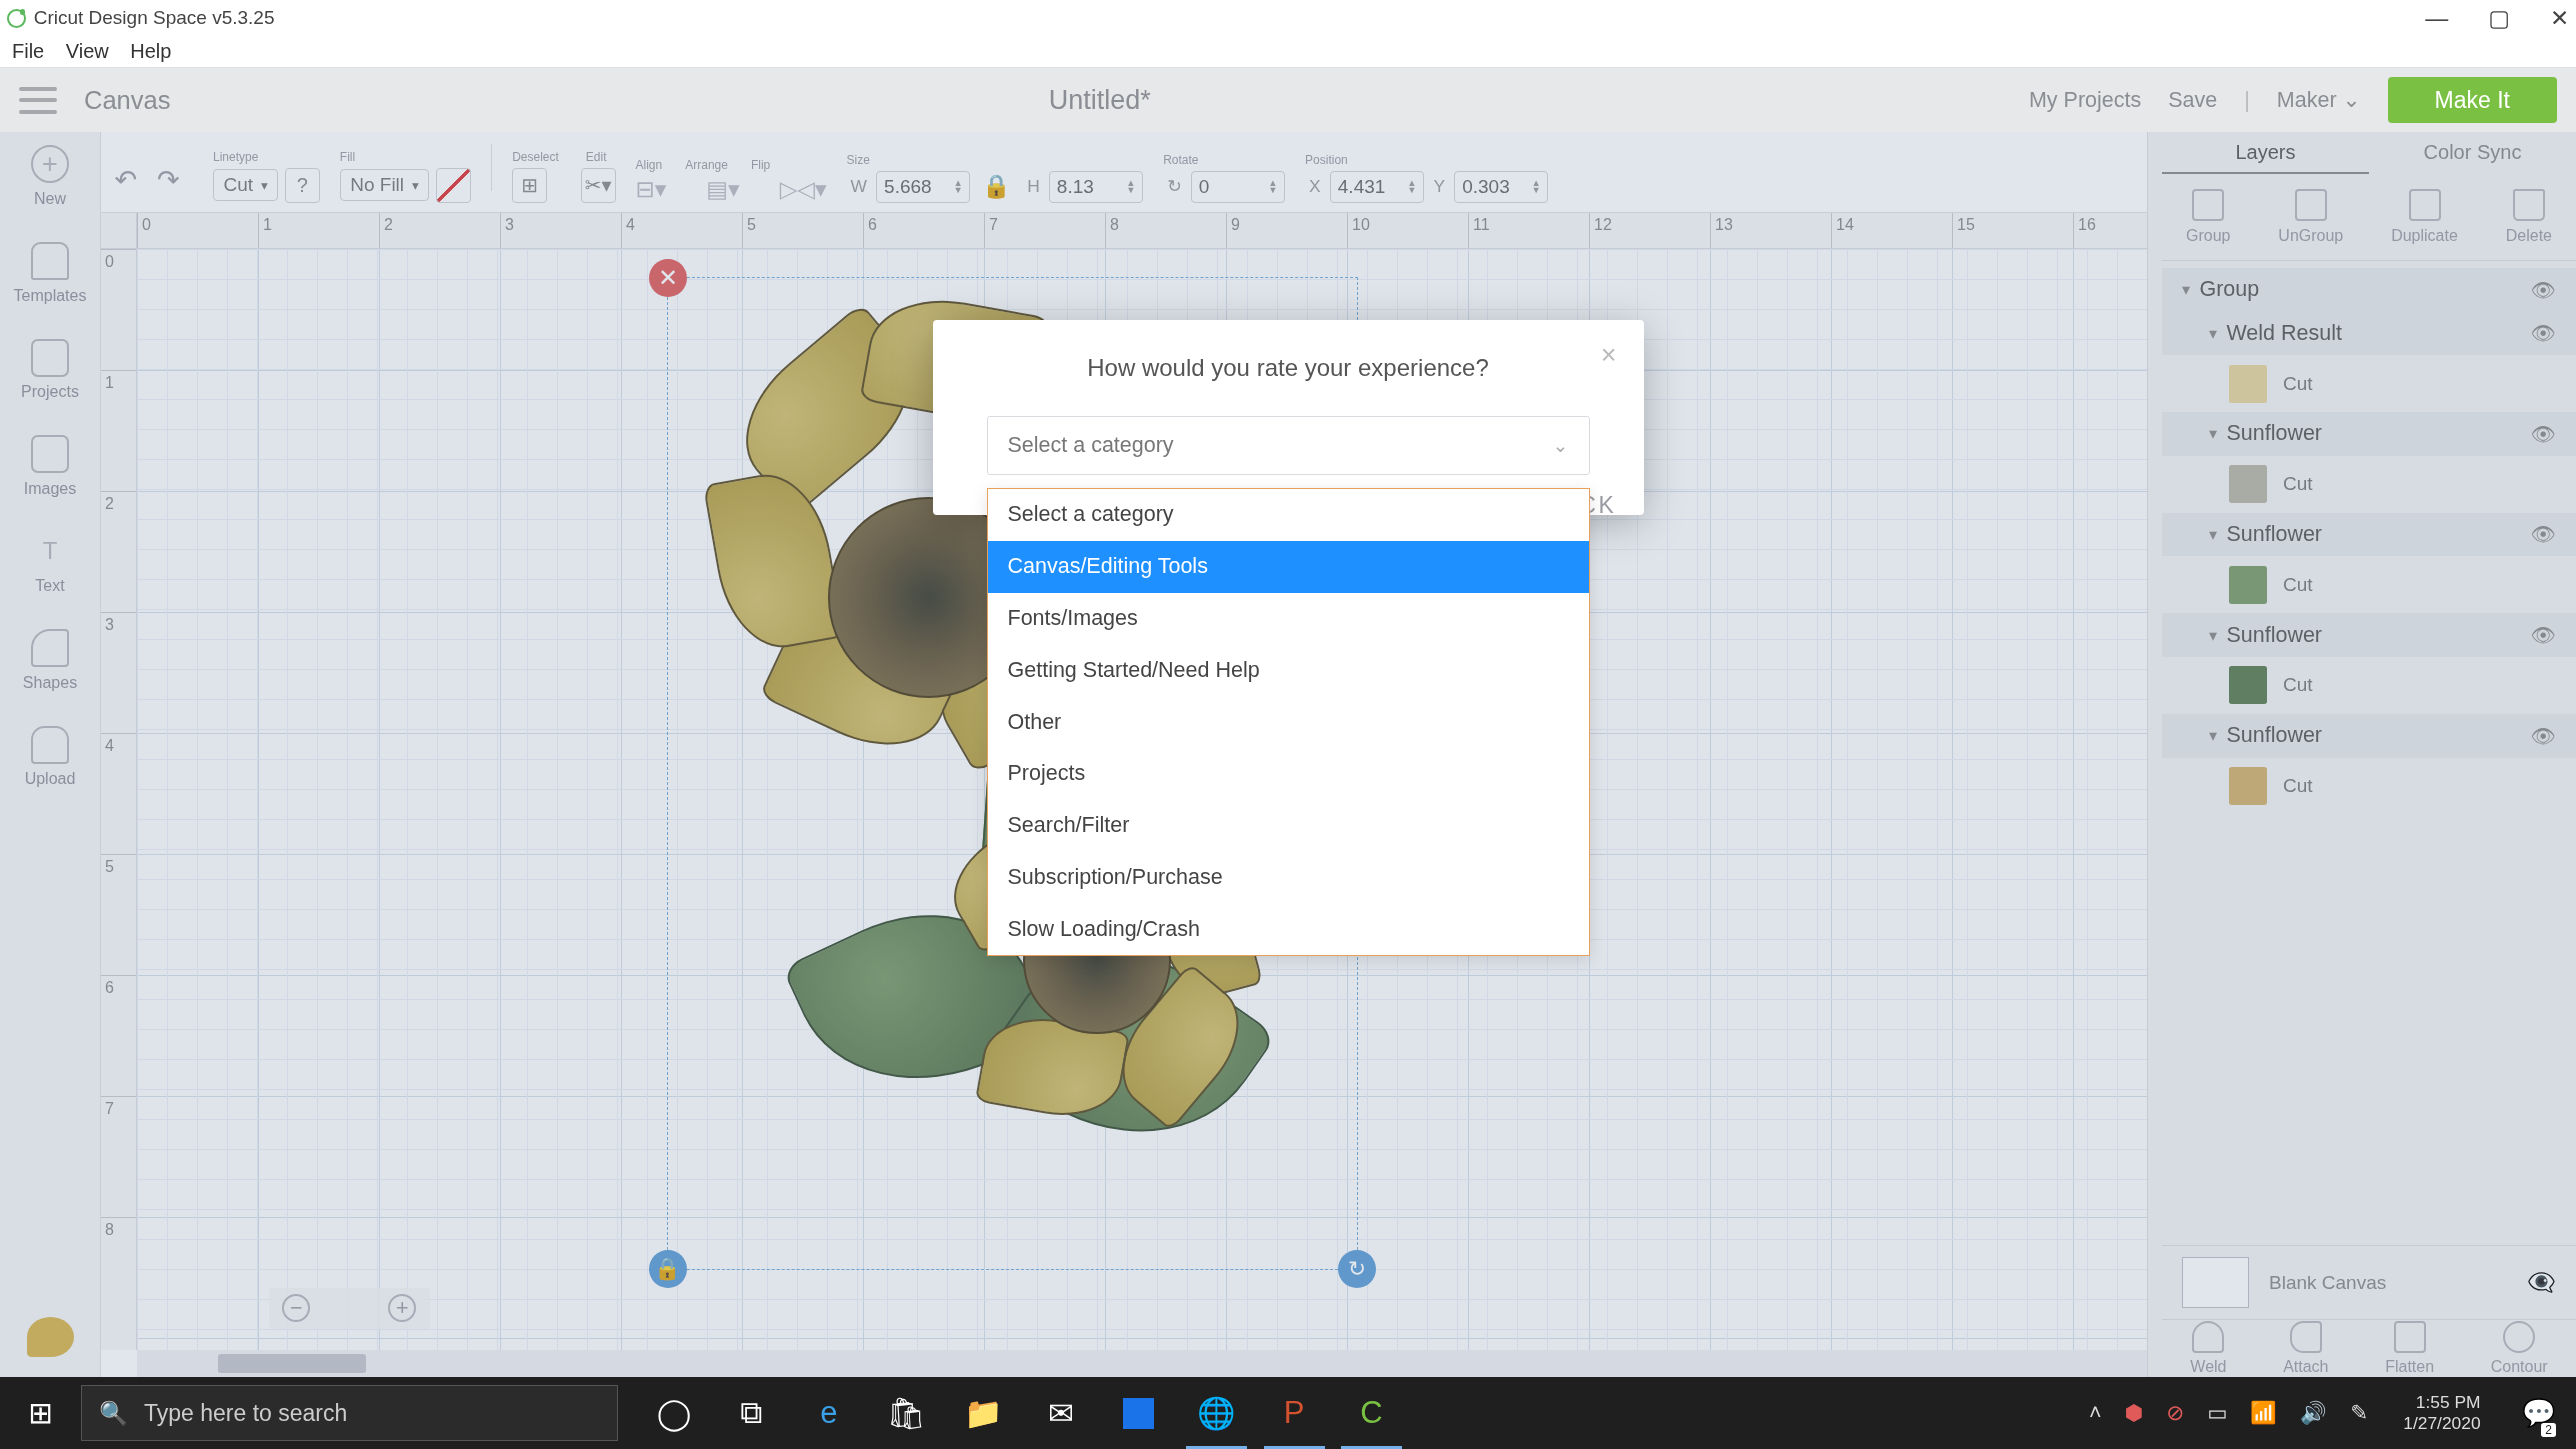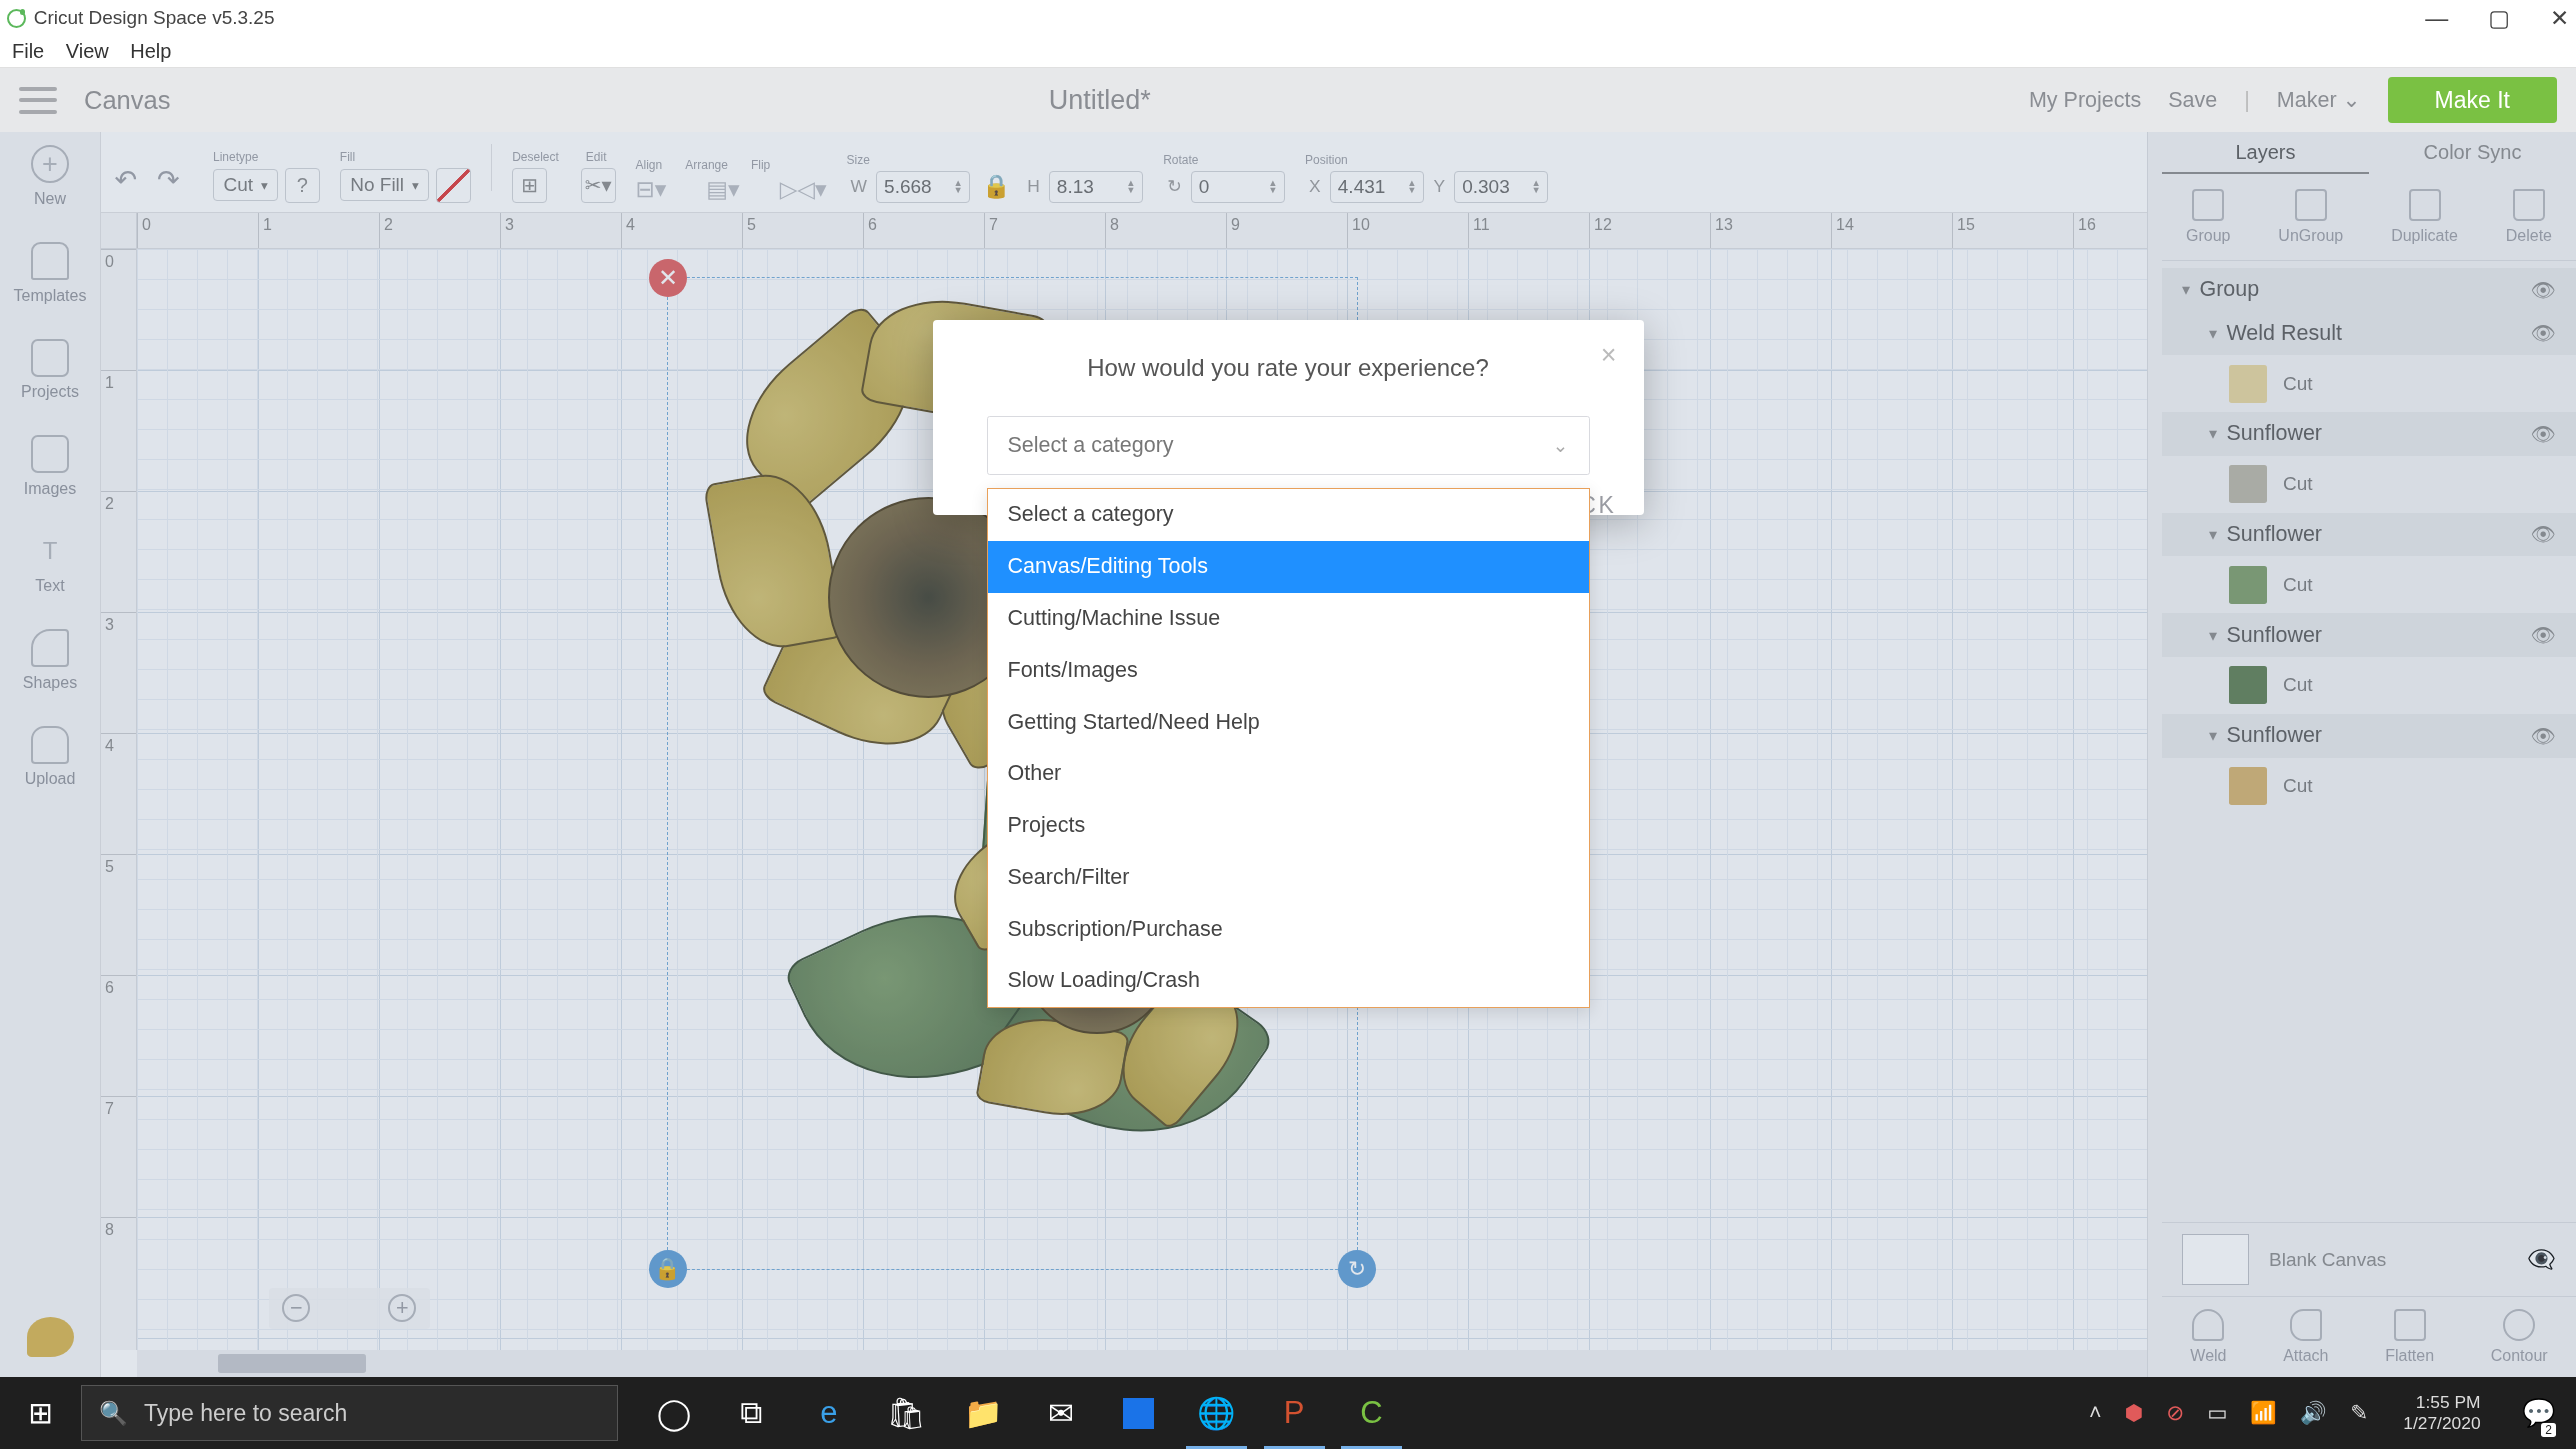--- a/index.html
+++ b/index.html
@@ -101,21 +101,21 @@
 .layer { padding:9.4px 20px; display:flex; align-items:center; font-size:21.5px; color:#555;}
 .layer .chev { font-size:16px; margin-right:9.4px; color:#888;}
 .layer .eye { margin-left:auto; font-size:20px; color:#888;}
 .layer.sel { background:#e7e8ea;}
 .sublayer { padding:9.4px 20px 9.4px 67px; display:flex; align-items:center; gap:16px; font-size:19px; color:#777;}
 .sublayer .thumb { width:38px; height:38px; border-radius:2.7px; background:#d8c98a;}
 .rcanvasrow { height:74px; border-top:0.7px solid #dcdde1; display:flex; align-items:center; padding:0 20px; gap:20px;}
 .rcanvasrow .cvico { width:67px; height:51px; border:1.3px solid #bcbec4; background:#fff;}
 .rcanvasrow .txt { flex:1; font-size:19px; color:#888;}
 .rcanvasrow .eyeoff { font-size:23px; color:#9a9ca3;}
-.rbottom { height:81px; border-top:0.7px solid #dcdde1; display:flex; justify-content:space-around; align-items:center;}
+.rbottom { height:58px; border-top:0.7px solid #dcdde1; display:flex; justify-content:space-around; align-items:center;}
 
 
 .modalwrap { position:absolute; inset:0; z-index:50; display:flex; align-items:flex-start; justify-content:center; padding-top:188px; pointer-events:none;}
 .modal { width:711px; background:#fff; border-radius:4px; box-shadow:0 8px 40px rgba(0,0,0,0.25); padding:34px 54px 40px 54px; position:relative; pointer-events:auto;}
 .modal .close { position:absolute; right:27px; top:20px; font-size:27px; color:#bbb; cursor:pointer;}
 .modal .q { text-align:center; font-size:24px; color:#555; margin-bottom:34px;}
 .modal .sel { border:0.7px solid #d9dadf; border-radius:2.7px; padding:16px 20px; font-size:21.5px; color:#777; display:flex; justify-content:space-between; align-items:center;}
 .dropdown { position:absolute; left:54px; right:54px; top:168px; border:0.7px solid #e8a05a; background:#fff; box-shadow:0 4px 16px rgba(0,0,0,0.12);}
 .dropdown .opt { padding:13.4px 20px; font-size:21.5px; color:#444;}
 .dropdown .opt.hov { background:#1f90ff; color:#fff;}
@@ -481,21 +481,20 @@
       <div class="close">×</div>
       <div class="q">How would you rate your experience?</div>
       <div class="sel">
         <span>Select a category</span>
         <span style="font-size:19px;color:#aaa;">⌄</span>
       </div>
       <div class="behindbtn">CK</div>
       <div class="dropdown">
         <div class="opt">Select a category</div>
         <div class="opt hov">Canvas/Editing Tools</div>
-        <div class="opt">Cutting/Machine Issue</div>
         <div class="opt">Fonts/Images</div>
         <div class="opt">Getting Started/Need Help</div>
         <div class="opt">Other</div>
         <div class="opt">Projects</div>
         <div class="opt">Search/Filter</div>
         <div class="opt">Subscription/Purchase</div>
         <div class="opt">Slow Loading/Crash</div>
       </div>
     </div>
   </div>

